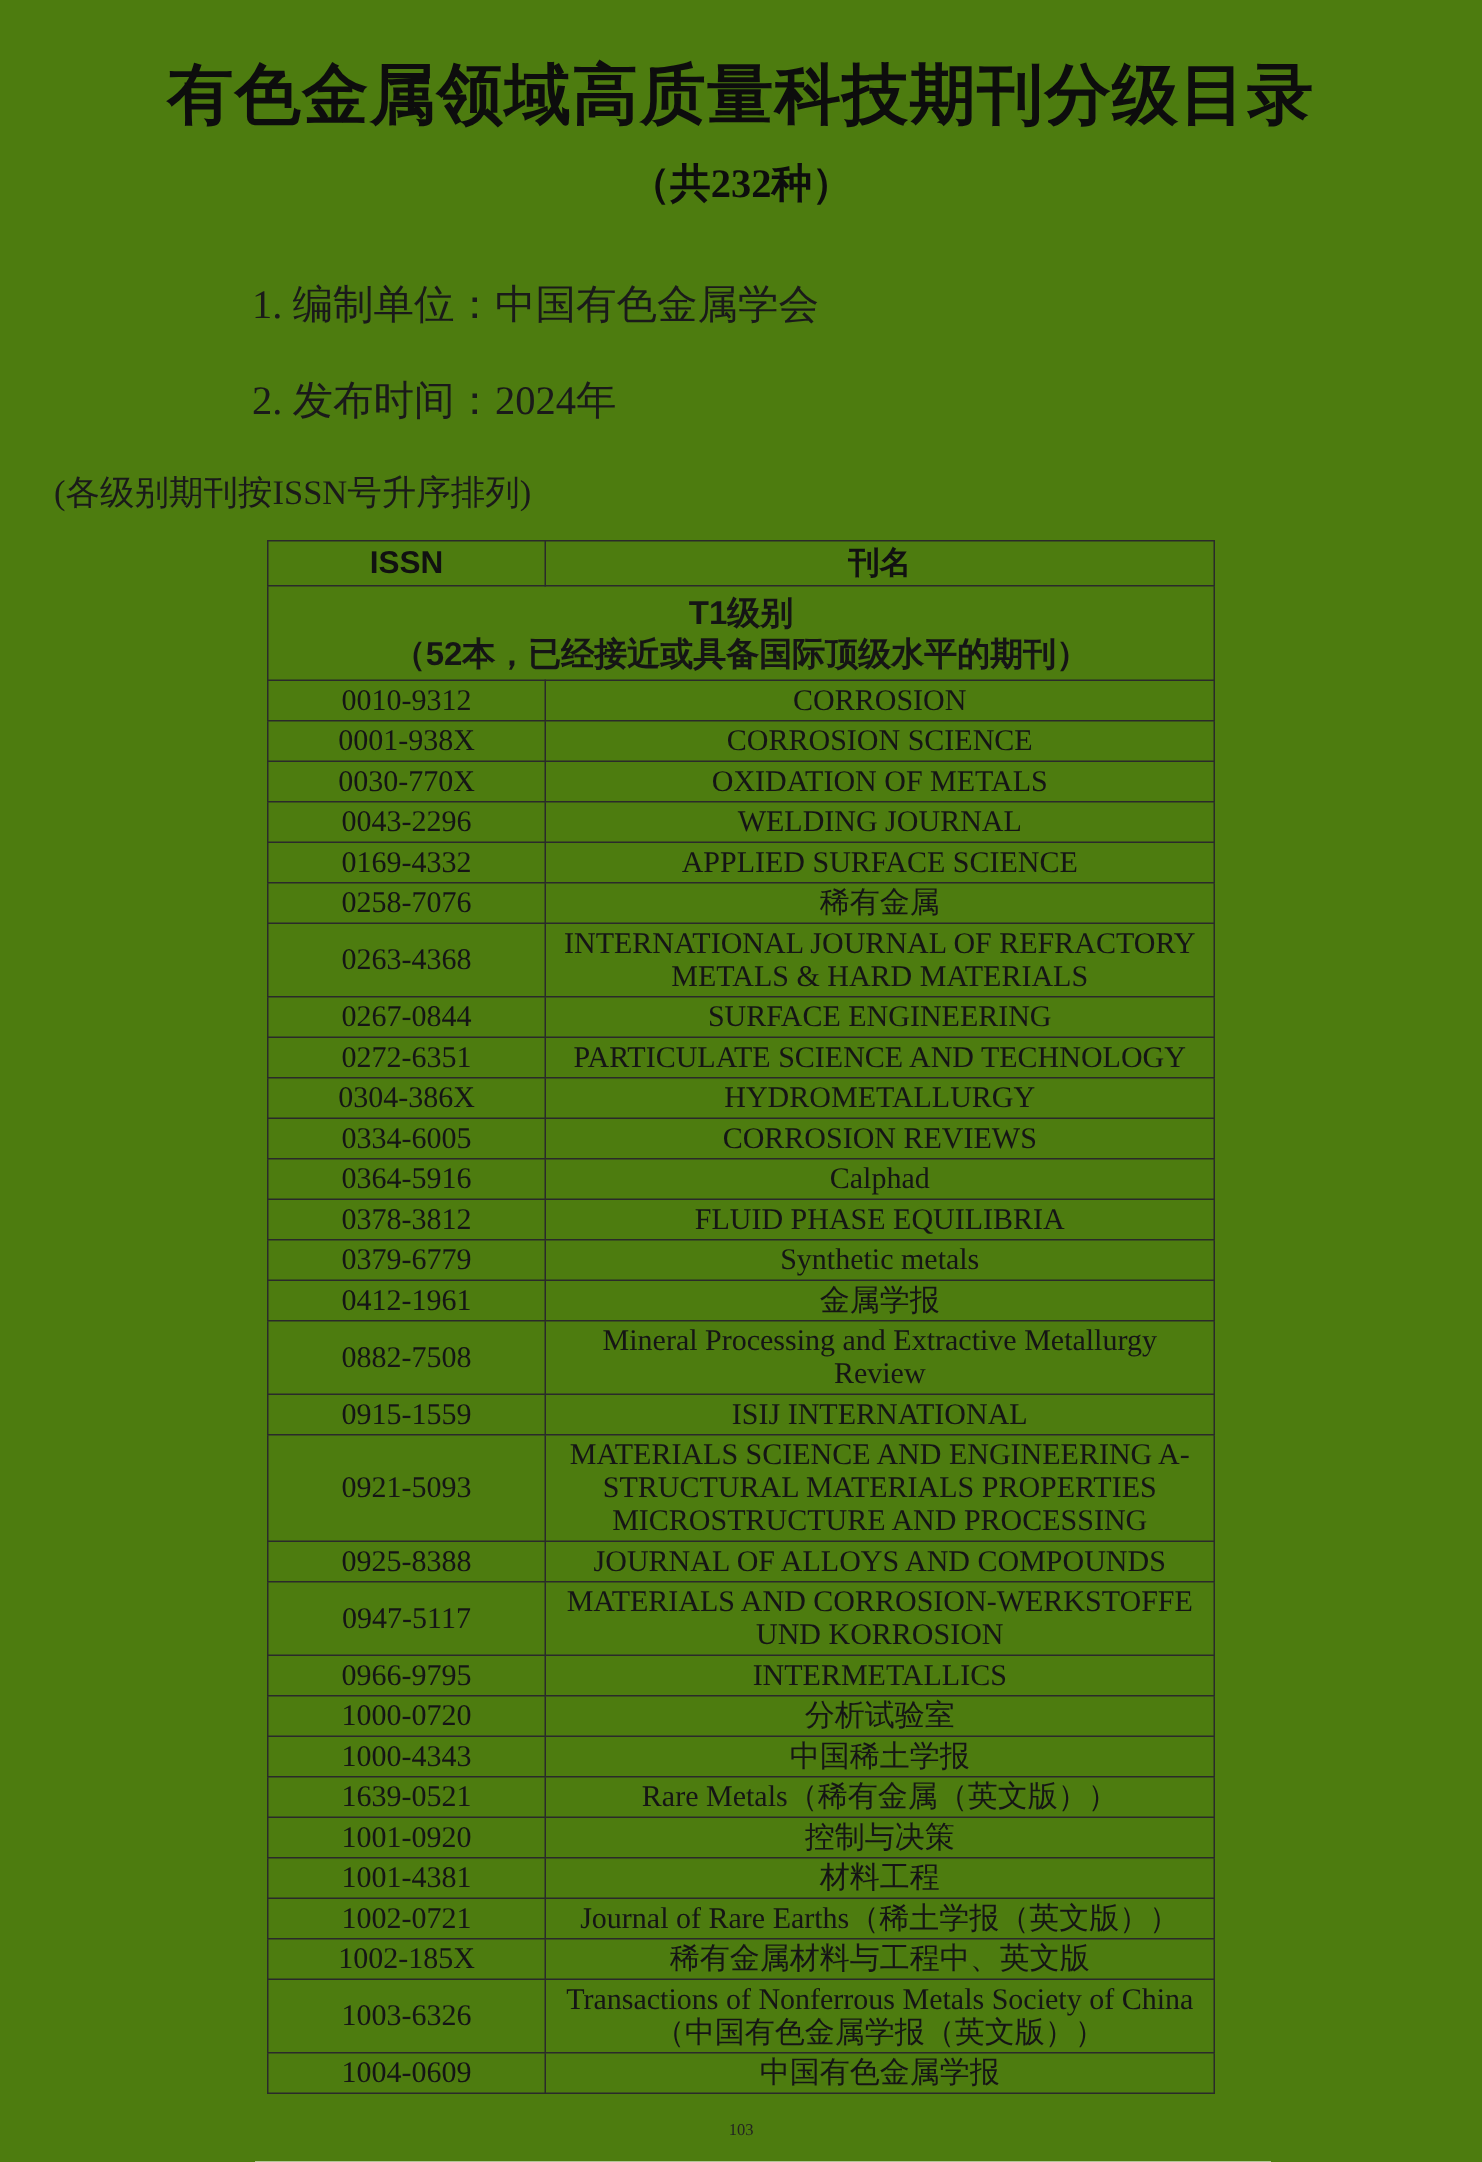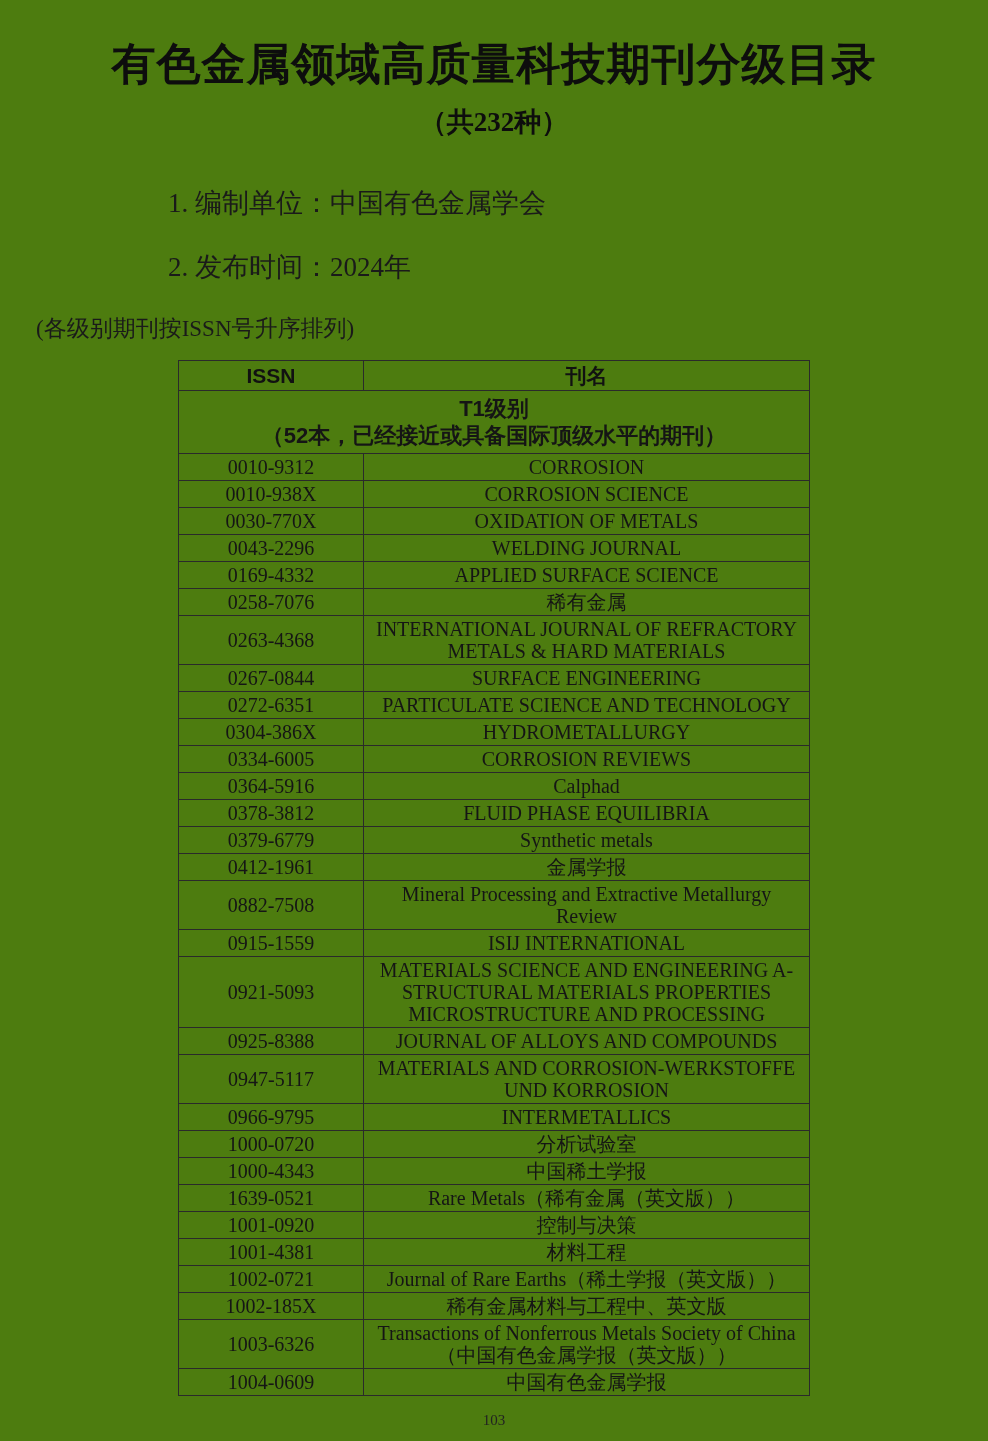--- a/index.html
+++ b/index.html
@@ -90,21 +90,21 @@
   .journal-table tbody td.name-cell {
     font-family: "Liberation Serif", "DejaVu Serif", serif;
     font-size: 20px;
     line-height: 22px;
     padding: 2px 6px;
     color: #151515;
   }
   .page-number {
     margin-top: 13px;
     text-align: center;
-    font-size: 15px;
+    font-size: 11px;
     line-height: 22px;
     color: #222;
   }
 </style>
 </head>
 <body>
 
 <div class="page">
 
   <h1 class="title">有色金属领域高质量科技期刊分级目录</h1>
@@ -130,21 +130,21 @@
         <td colspan="2">
           <div class="section-title">T1级别</div>
           <div class="section-sub">（52本，已经接近或具备国际顶级水平的期刊）</div>
         </td>
       </tr>
     <tr>
           <td class="issn-cell">0010-9312</td>
           <td class="name-cell">CORROSION</td>
         </tr>
         <tr>
-          <td class="issn-cell">0010-938X</td>
+          <td class="issn-cell">0001-938X</td>
           <td class="name-cell">CORROSION SCIENCE</td>
         </tr>
         <tr>
           <td class="issn-cell">0030-770X</td>
           <td class="name-cell">OXIDATION OF METALS</td>
         </tr>
         <tr>
           <td class="issn-cell">0043-2296</td>
           <td class="name-cell">WELDING JOURNAL</td>
         </tr>

